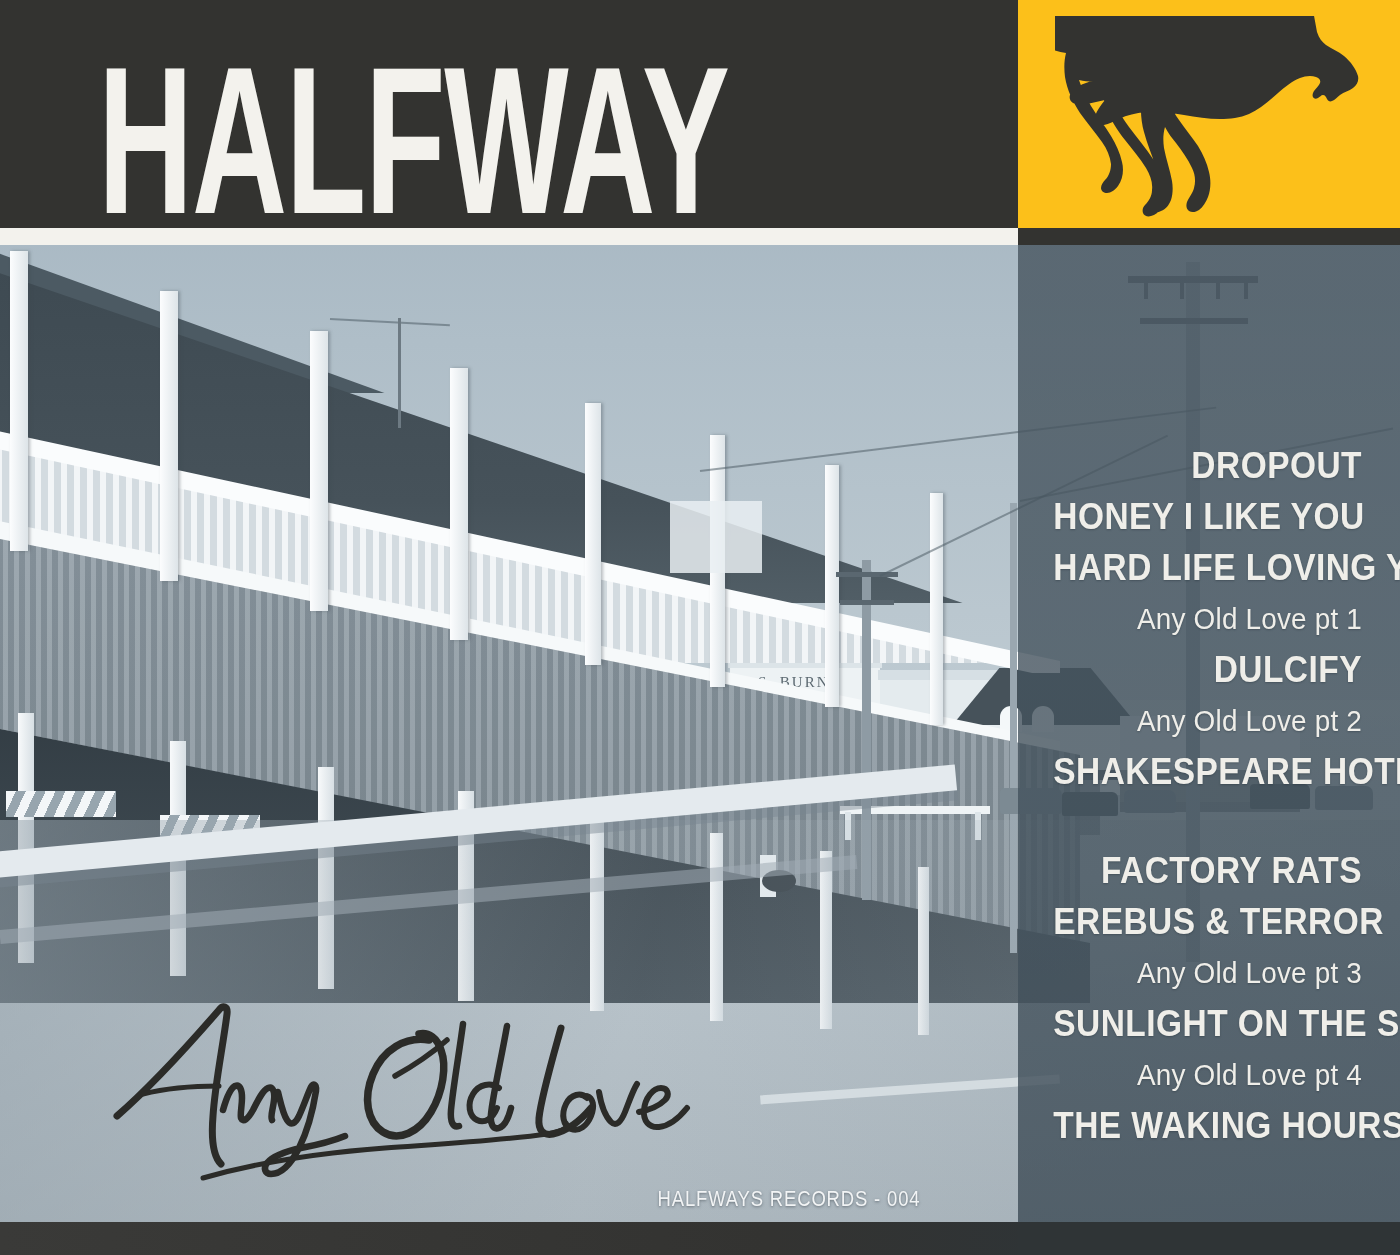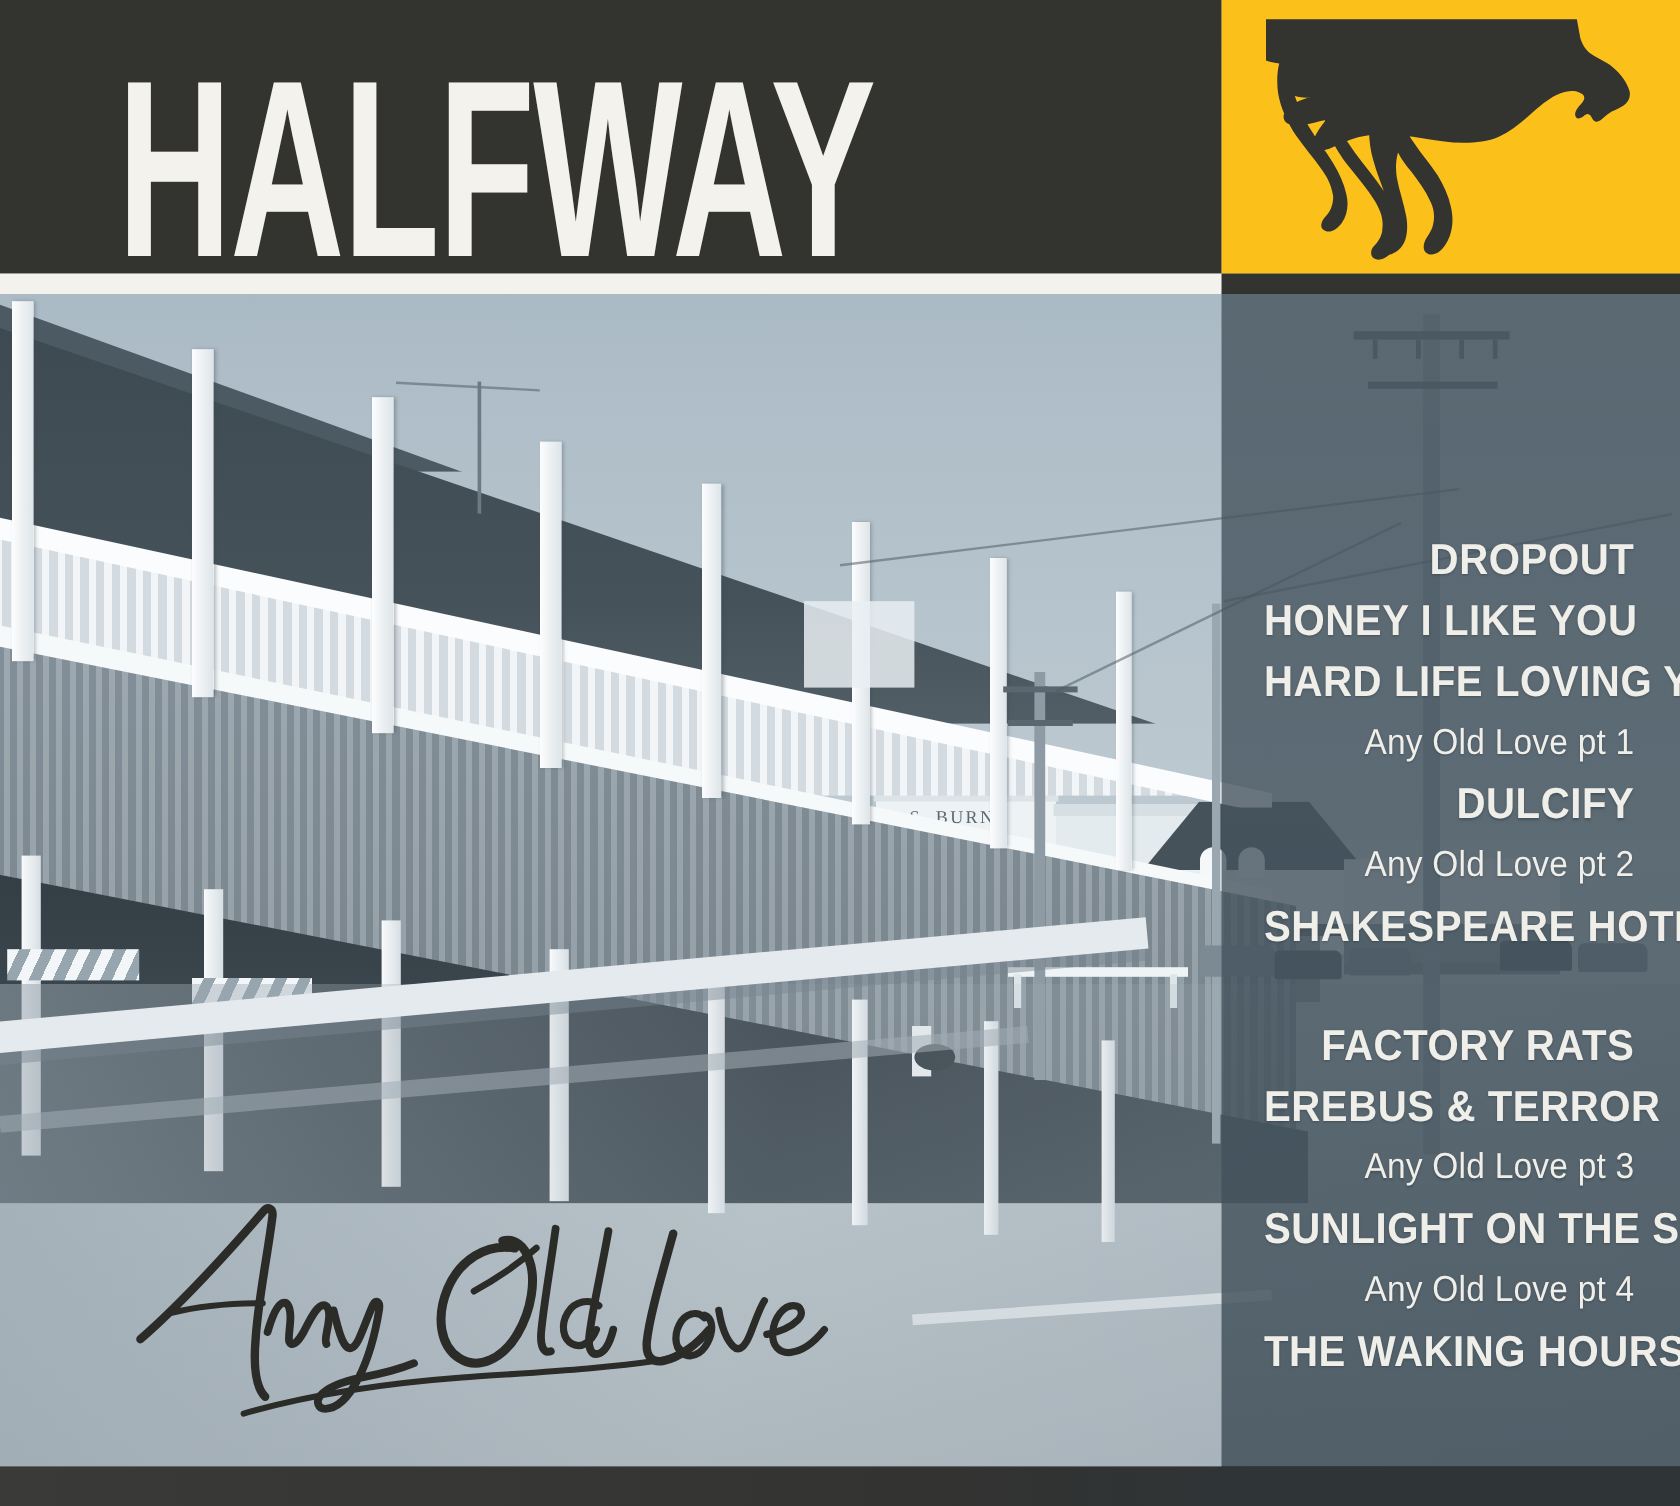--- a/index.html
+++ b/index.html
@@ -361,17 +361,22 @@
         <path d="M544 124 C554 122 564 118 570 112 C575 107 573 100 566 100
                  C558 100 550 110 549 122 C548 133 554 140 564 139
                  C574 138 584 130 592 120" stroke-width="6"></path>
 
         <path d="M108 190 C150 178 210 166 290 160 C360 155 412 152 452 146
                  C470 143 476 138 470 134" stroke-width="5"></path>
       </g>
     </svg>
   </div>
 
+  <div class="label-wrap">
+    <div style="font-family:'Liberation Sans Narrow','Liberation Sans',sans-serif; font-size:22px;
+                letter-spacing:1px; color:#F2F4F5; transform:scaleX(0.84); transform-origin:center top;
+                text-shadow:0 1px 3px rgba(40,50,58,.55);">HALFWAYS RECORDS - 004</div>
+  </div>
 
   <div class="bottom-band"></div>
   <div class="bottom-band-r"></div>
 
 </div>
 
 </body></html>

